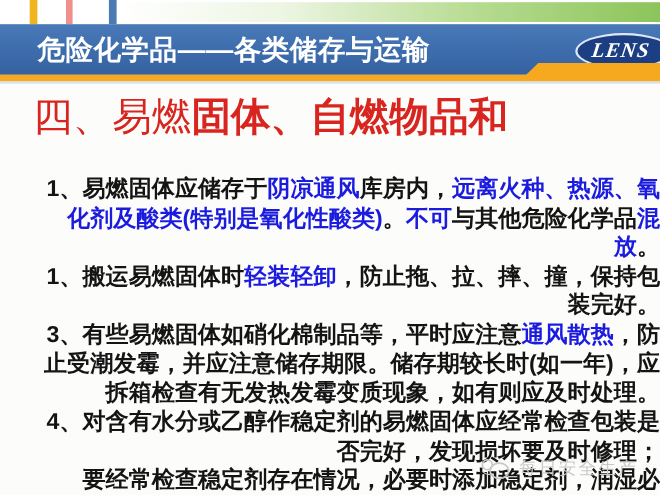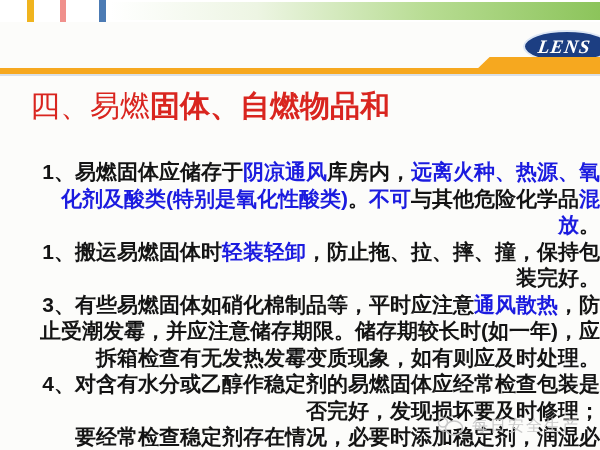--- a/index.html
+++ b/index.html
@@ -39,21 +39,21 @@
   
   .orange-line{position:absolute;left:0;top:68px;width:600px;height:6px;background:var(--orange,#f6a81f);z-index:2;}
   .orange-corner{
     position:absolute;left:440px;top:57px;width:160px;height:17px;background:var(--orange,#f6a81f);z-index:2;
     clip-path:polygon(20% 100%,31% 0%,100% 0%,100% 100%);
   }
   .orange-shadow{position:absolute;left:0;top:74px;width:600px;height:2px;background:#d8dfe8;z-index:2;}
   
   .heading{
     position:absolute;left:30px;top:88px;width:560px;
-    color:var(--heading-red,#d9251f);font-size:30px;line-height:35px;white-space:nowrap;
+    color:var(--heading-red,#d9251f);font-size:36px;line-height:35px;white-space:nowrap;
   }
   .heading .line2{padding-left:27px;}
   .w-bold{font-weight:700;}
   .w-norm{font-weight:400;}
   
   .body-text{
     position:absolute;left:30px;top:159px;width:570px;
     color:#141414;font-size:21px;line-height:26.5px;font-weight:700;
     letter-spacing:0;
   }
@@ -72,20 +72,23 @@
 
 <div class="slide">
 
   <div class="top-strip">
     <div class="vbar yellow"></div>
     <div class="vbar pink"></div>
     <div class="vbar blue"></div>
     <div class="grad-strip"></div>
   </div>
 
+  <div class="title-bar">
+    <span class="title-text">危险化学品——各类储存与运输</span>
+  </div>
   <div class="logo-ellipse">
     <span class="logo-text">LENS</span>
   </div>
   <div class="orange-corner"></div>
   <div class="orange-line"></div>
   <div class="orange-shadow"></div>
 
   <div class="heading">
     <div class="line1"><span class="w-norm">四、易燃</span><span class="w-bold">固体、自燃物品和</span></div>
   </div>

